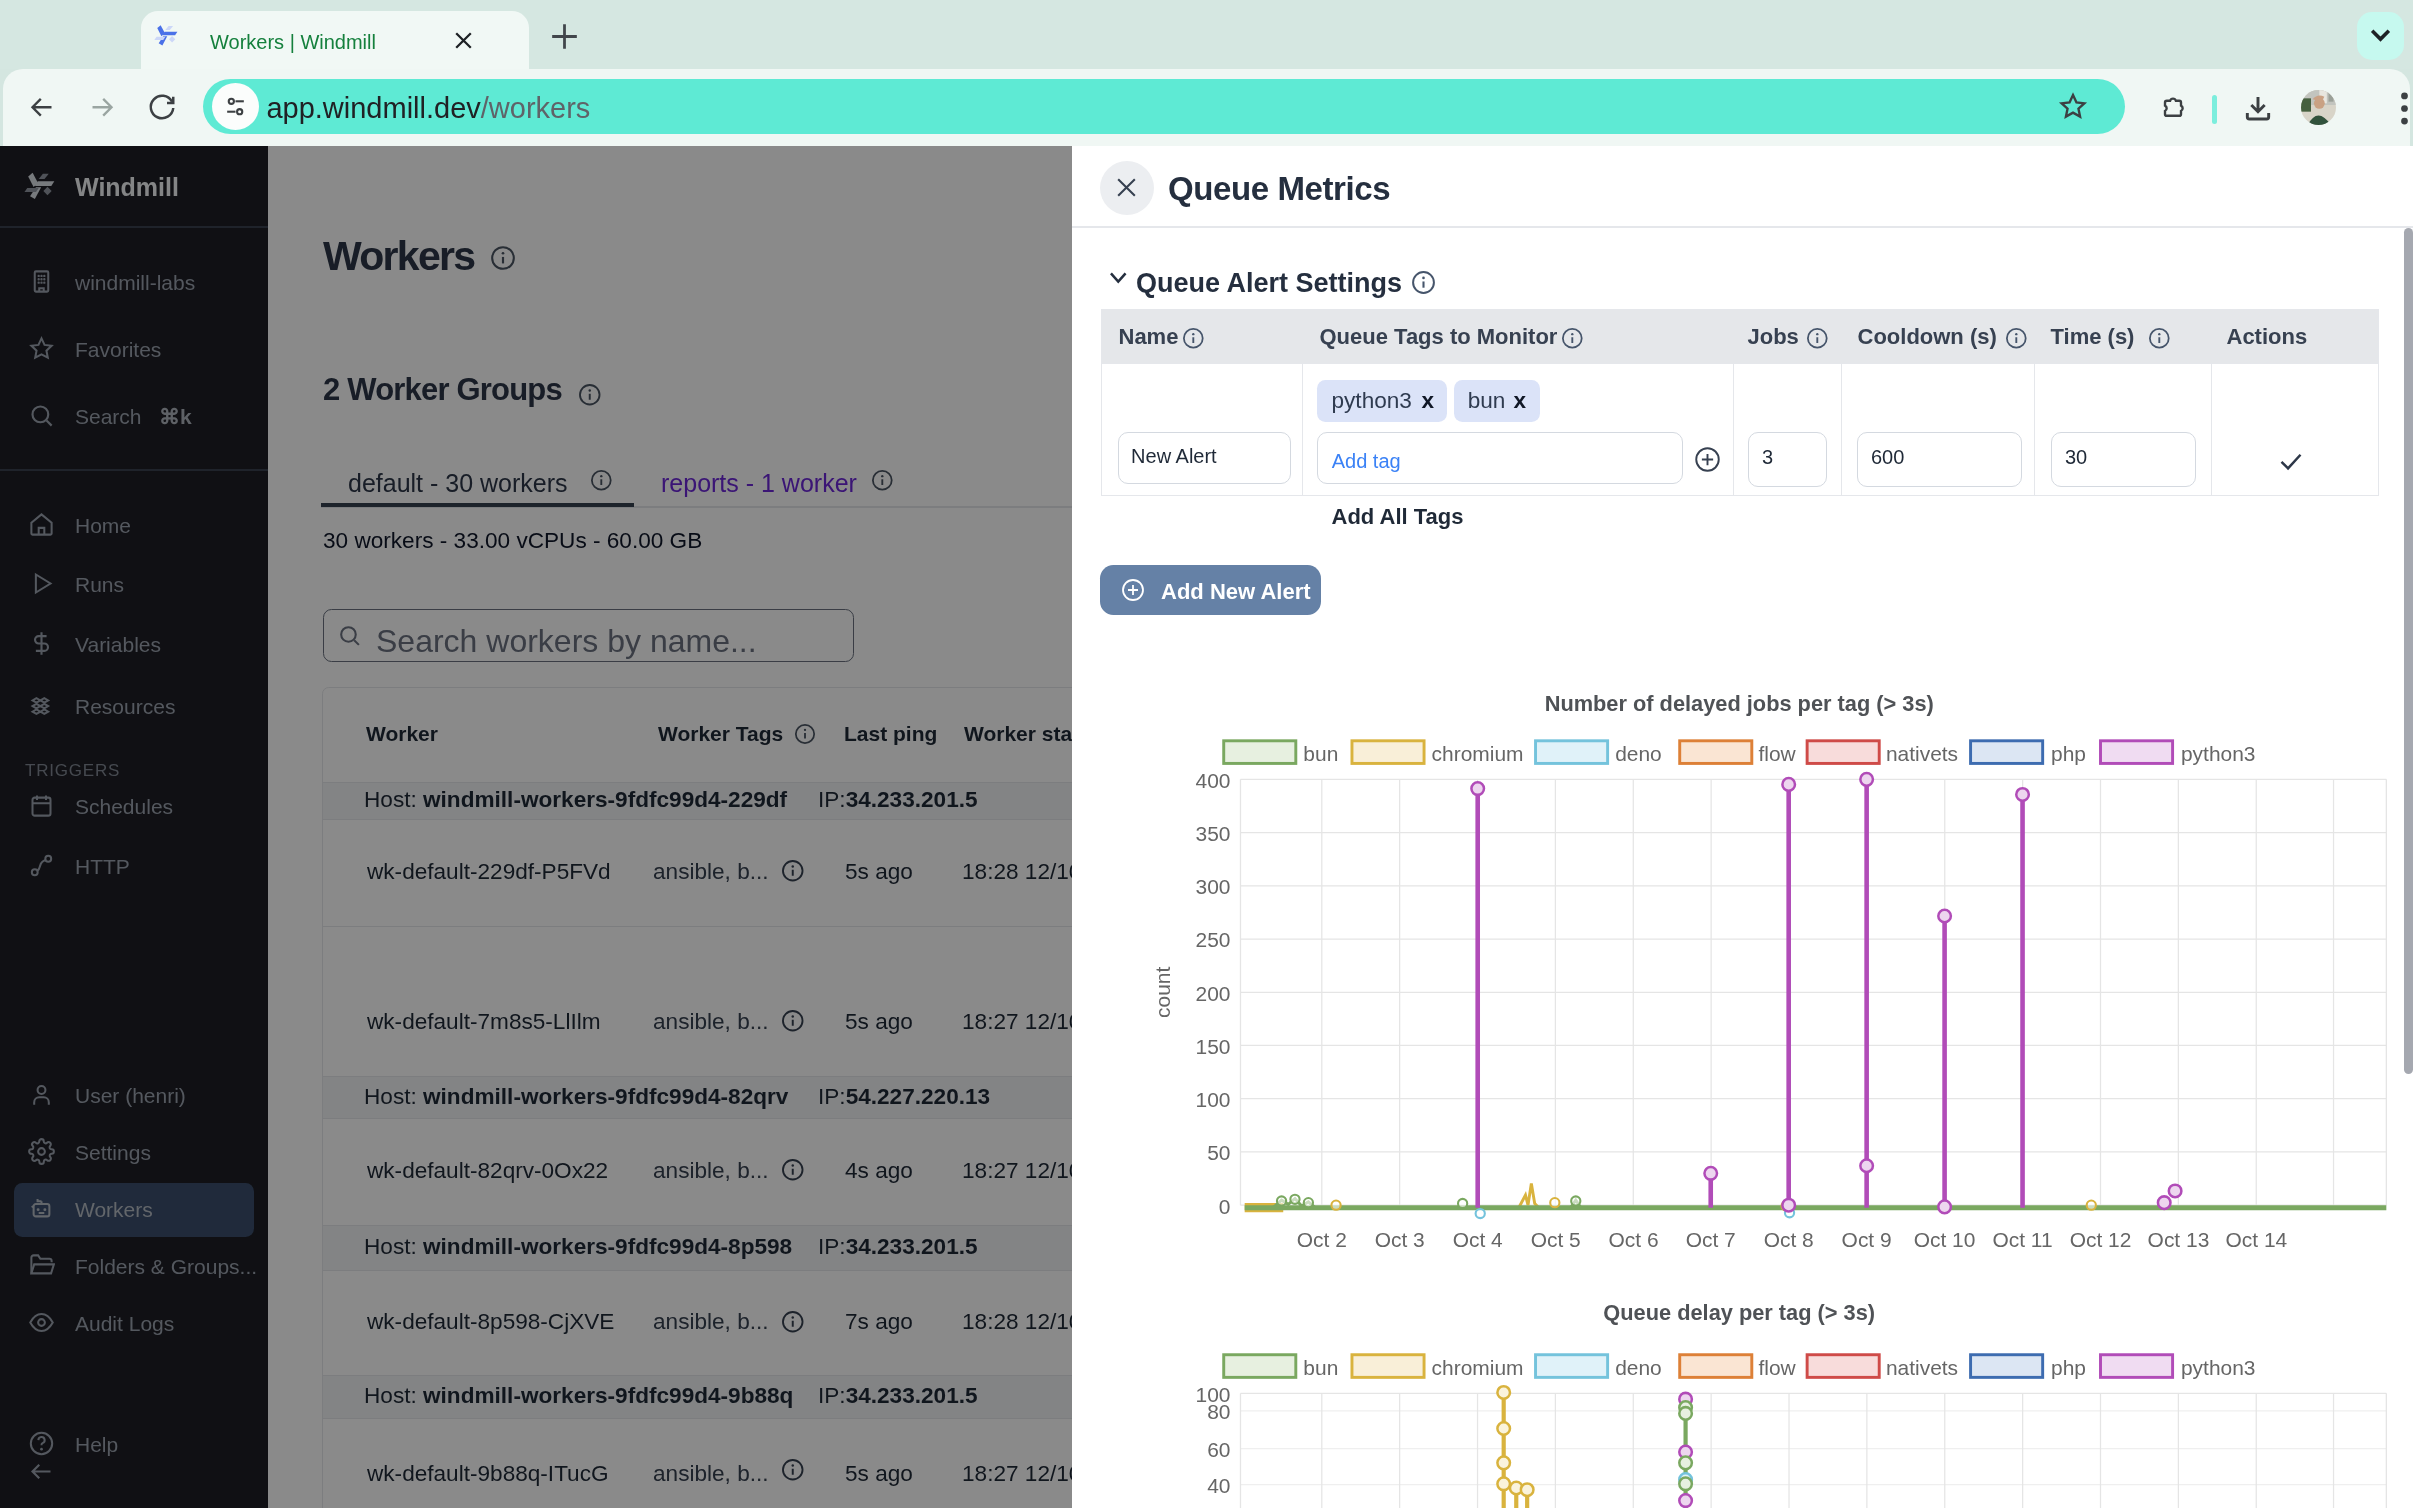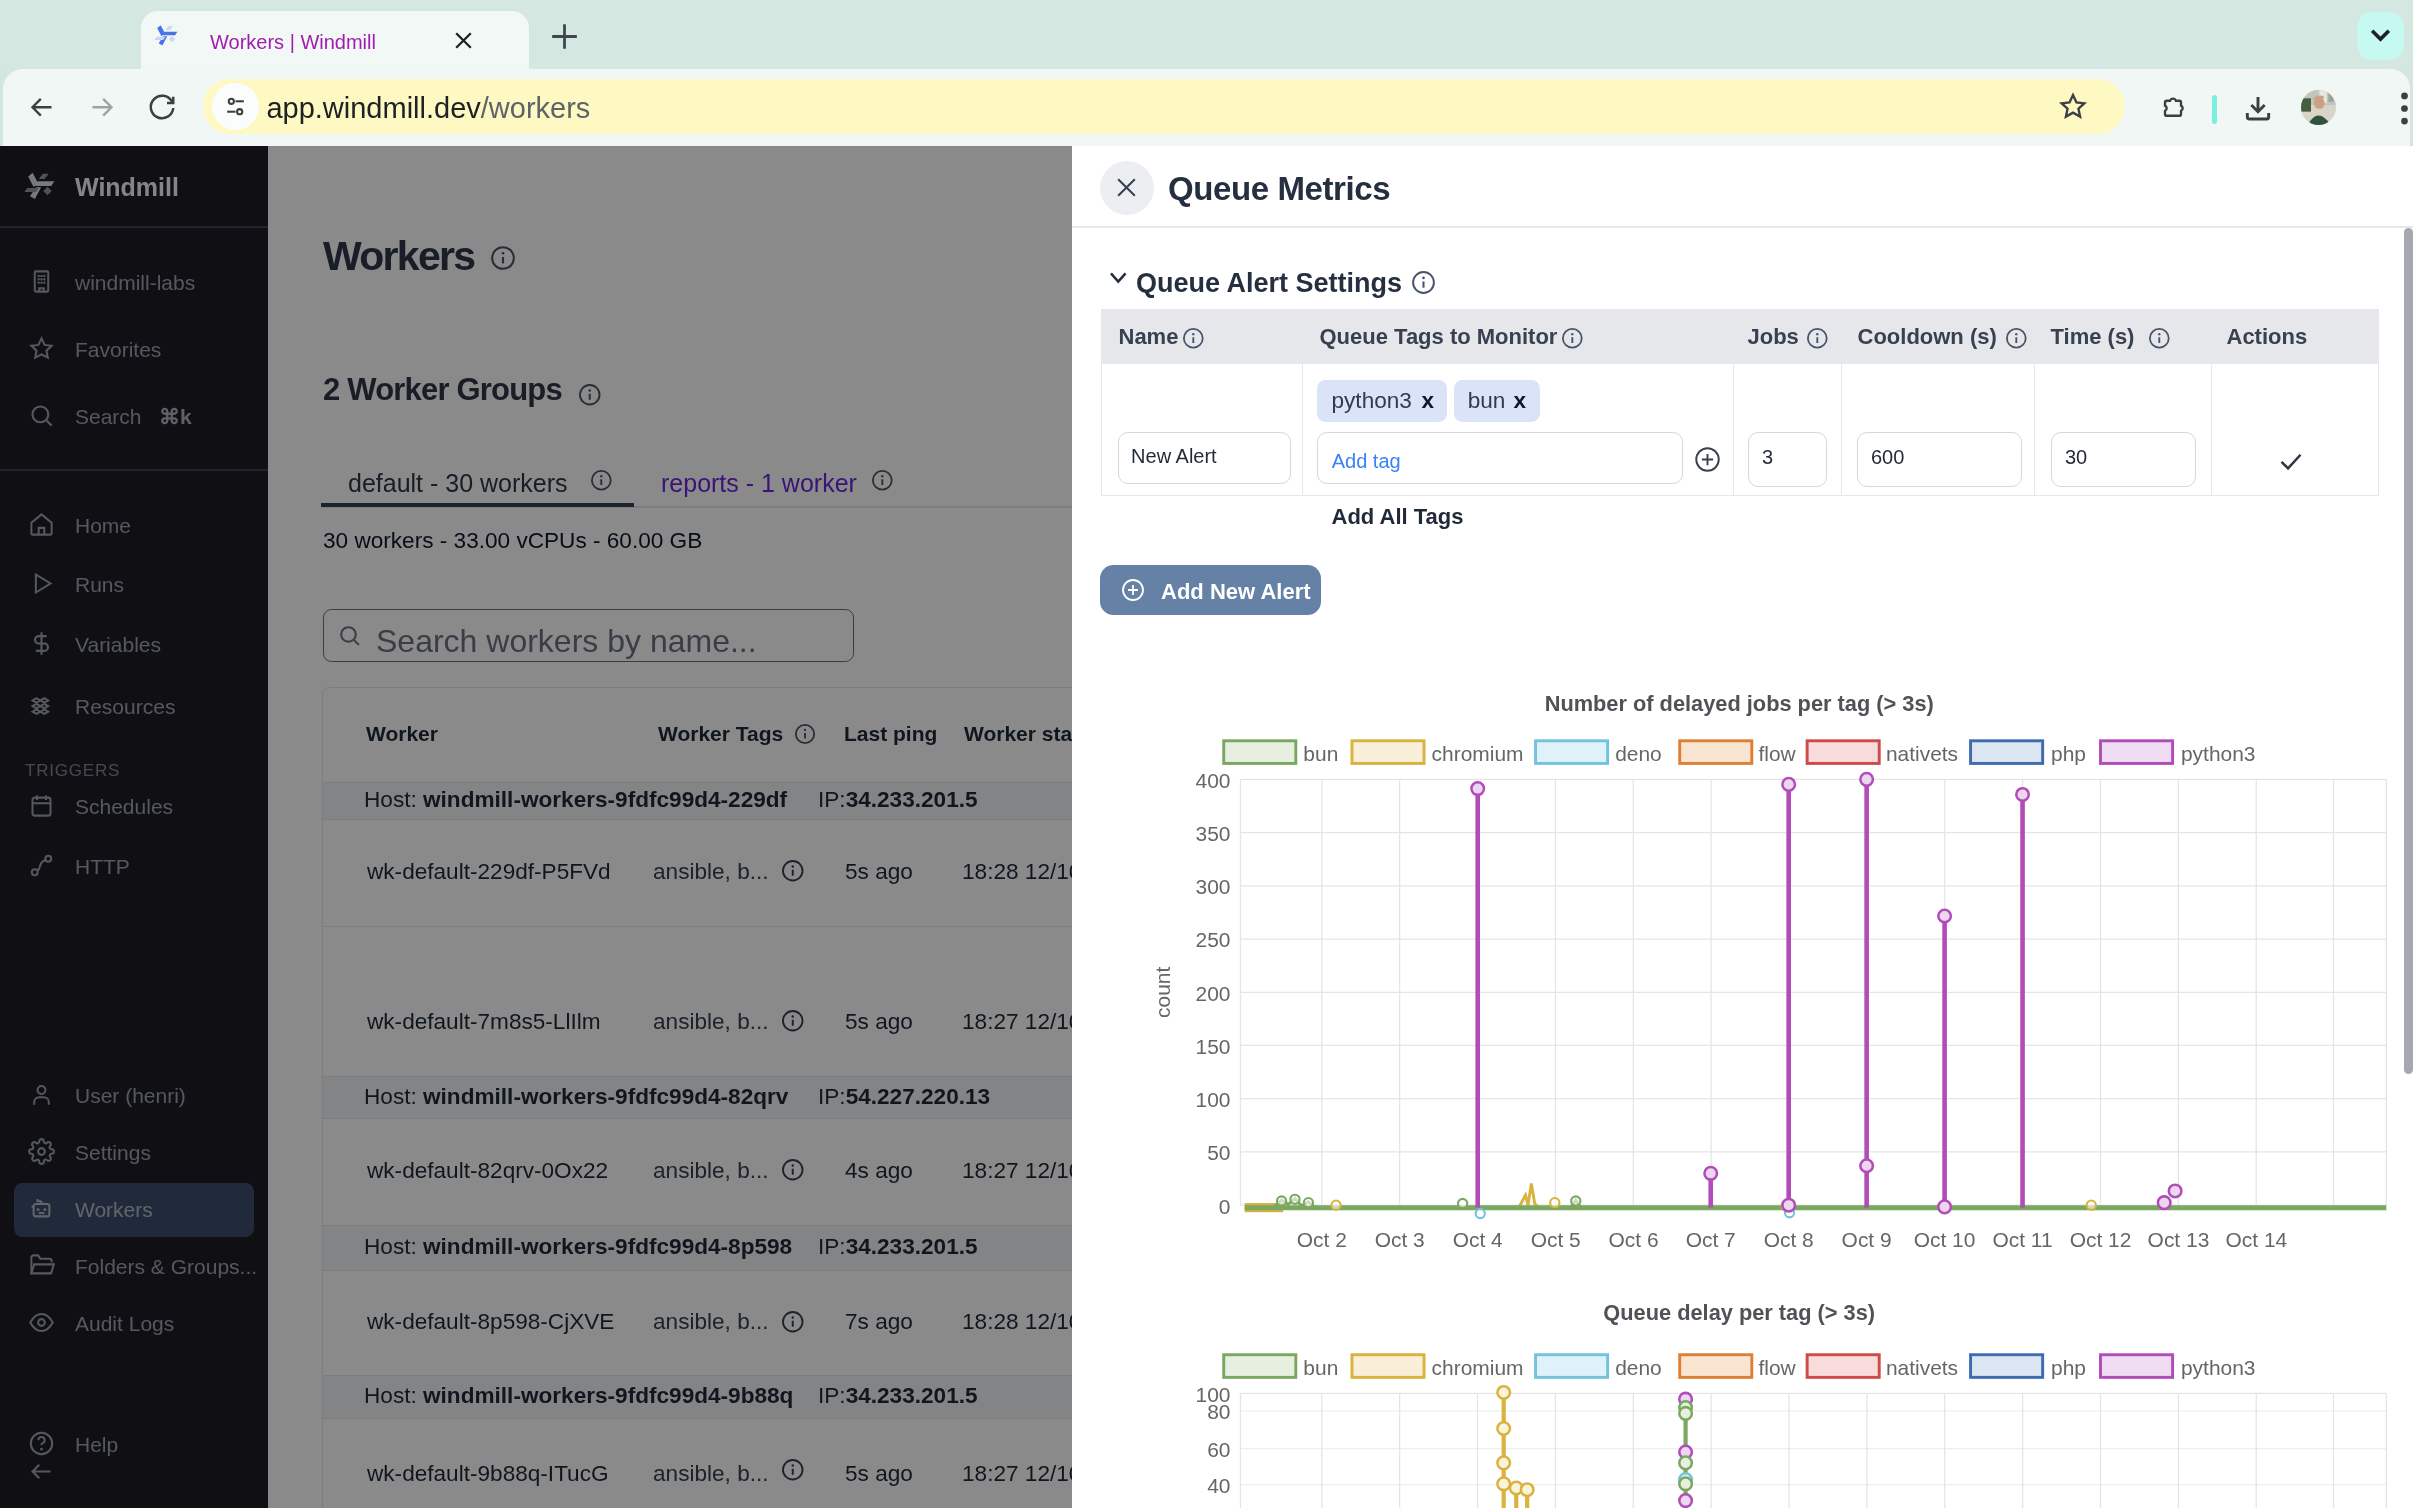--- a/index.html
+++ b/index.html
@@ -3,25 +3,25 @@
 <meta charset="utf-8">
 <style>
 * { margin:0; padding:0; box-sizing:border-box; }
 html,body { width:2413px; height:1508px; overflow:hidden; }
 body { font-family:"Liberation Sans", sans-serif; position:relative; background:#d4e6e0; }
 .abs { position:absolute; }
 
 
 #tabstrip { left:0; top:0; width:2413px; height:69px; background:#d5e7e1; }
 #tab { left:141px; top:11px; width:388px; height:58px; background:#f1f8f5; border-radius:17px 17px 0 0; }
-#tab .title { position:absolute; left:69px; top:20px; font-size:20px; color:#a21caf; white-space:nowrap; }
+#tab .title { position:absolute; left:69px; top:20px; font-size:20px; color:#15803d; white-space:nowrap; }
 #tabstrip .newtab { left:546px; top:18.4px; width:37px; height:37px; }
 #chevbtn { left:2357px; top:11.7px; width:47px; height:48px; border-radius:15px; background:#c6f9ef; }
 #toolbar { left:3.4px; top:69px; width:2407px; height:77px; background:#f0f7f4; border-radius:20px 20px 0 0; }
-#addrpill { position:absolute; left:200px; top:10px; width:1922px; height:55px; border-radius:28px; background:#fef9c3; }
+#addrpill { position:absolute; left:200px; top:10px; width:1922px; height:55px; border-radius:28px; background:#5eead4; }
 #addrpill .circ { position:absolute; left:8.4px; top:4.2px; width:47px; height:47px; background:#fbfdfc; border-radius:50%; }
 #addrpill .url { position:absolute; left:63px; top:12.6px; font-size:29px; color:#202124; }
 #addrpill .url .path { color:#5f6368; }
 
 
 #sidebar { left:0; top:146px; width:268px; height:1363px; background:#1e1f25; }
 #sidebar .item { position:absolute; left:0; width:268px; height:30px; font-size:21px; color:#9ca3af; }
 #sidebar .icon { position:absolute; left:28px; width:27px; height:27px; }
 #sidebar .label { position:absolute; left:75px; top:3.4px; white-space:nowrap; }
 #brandtext { position:absolute; left:75px; top:27px; font-size:25px; font-weight:bold; color:#f4f6f8; }

